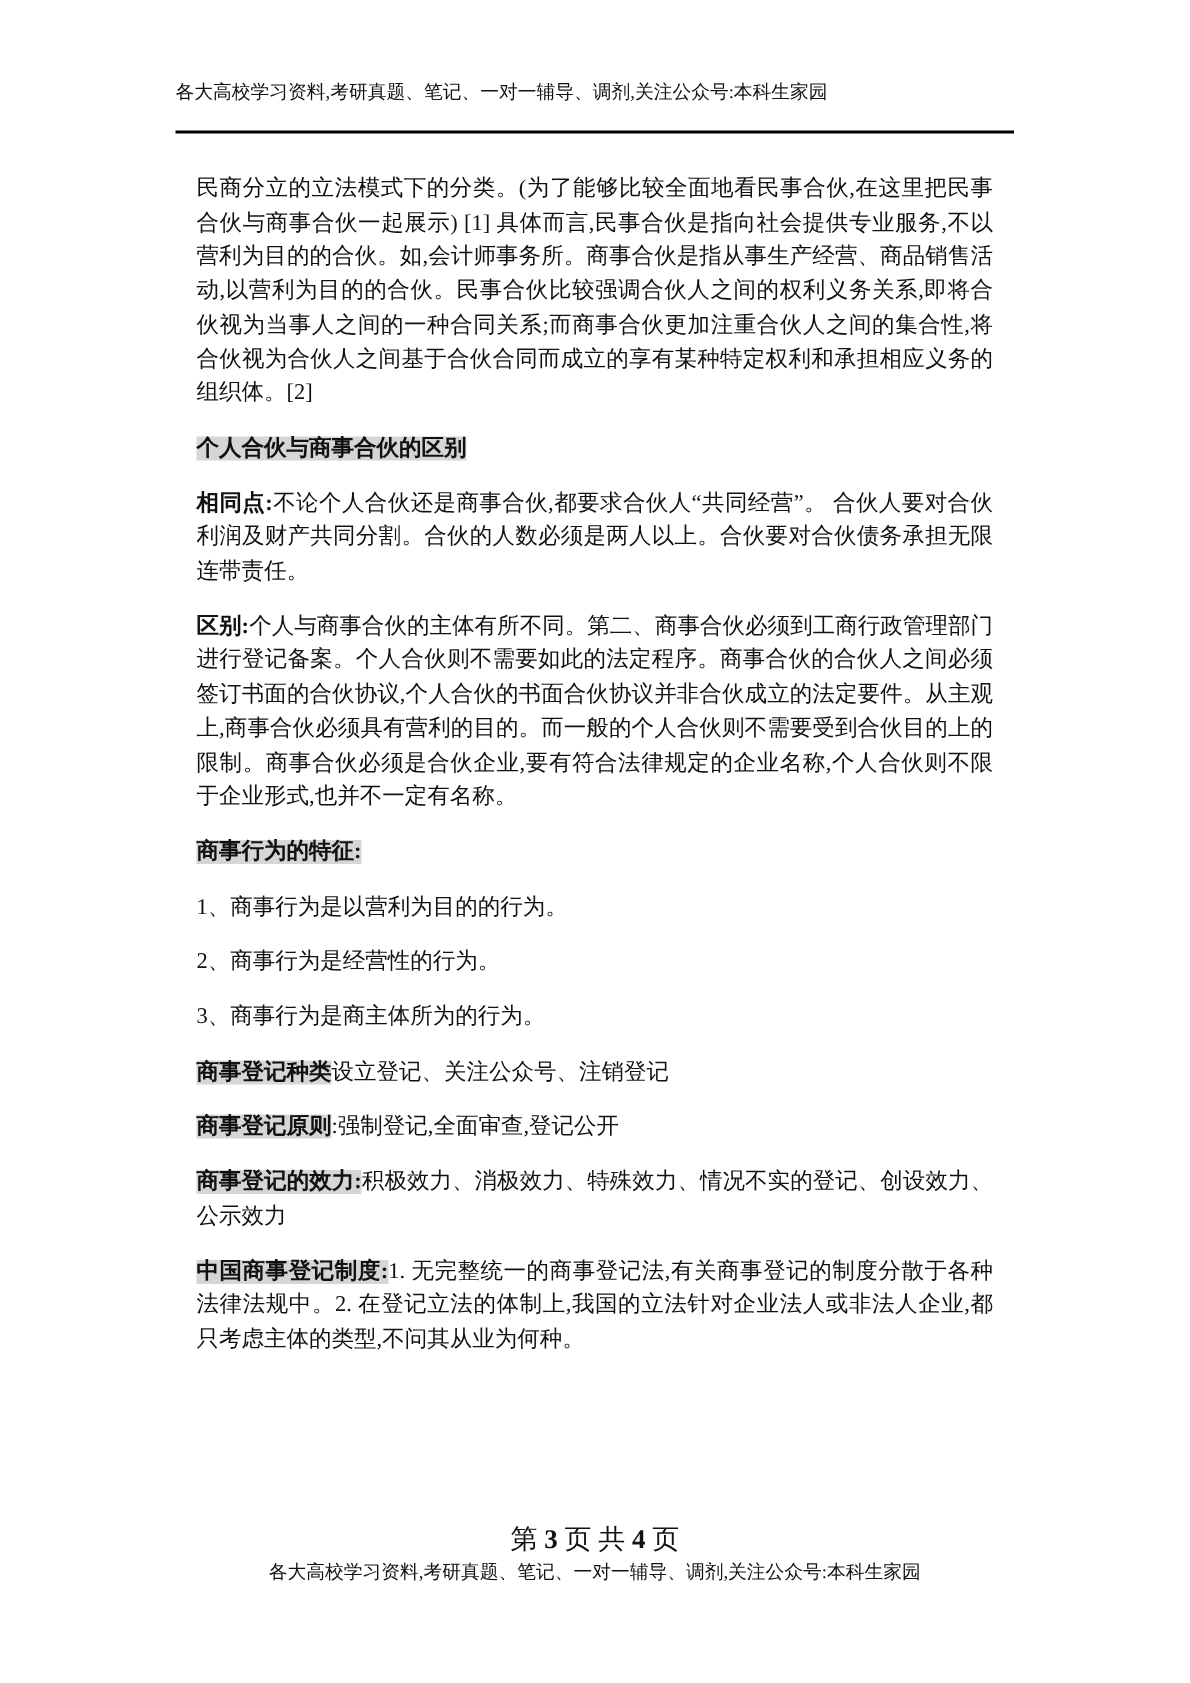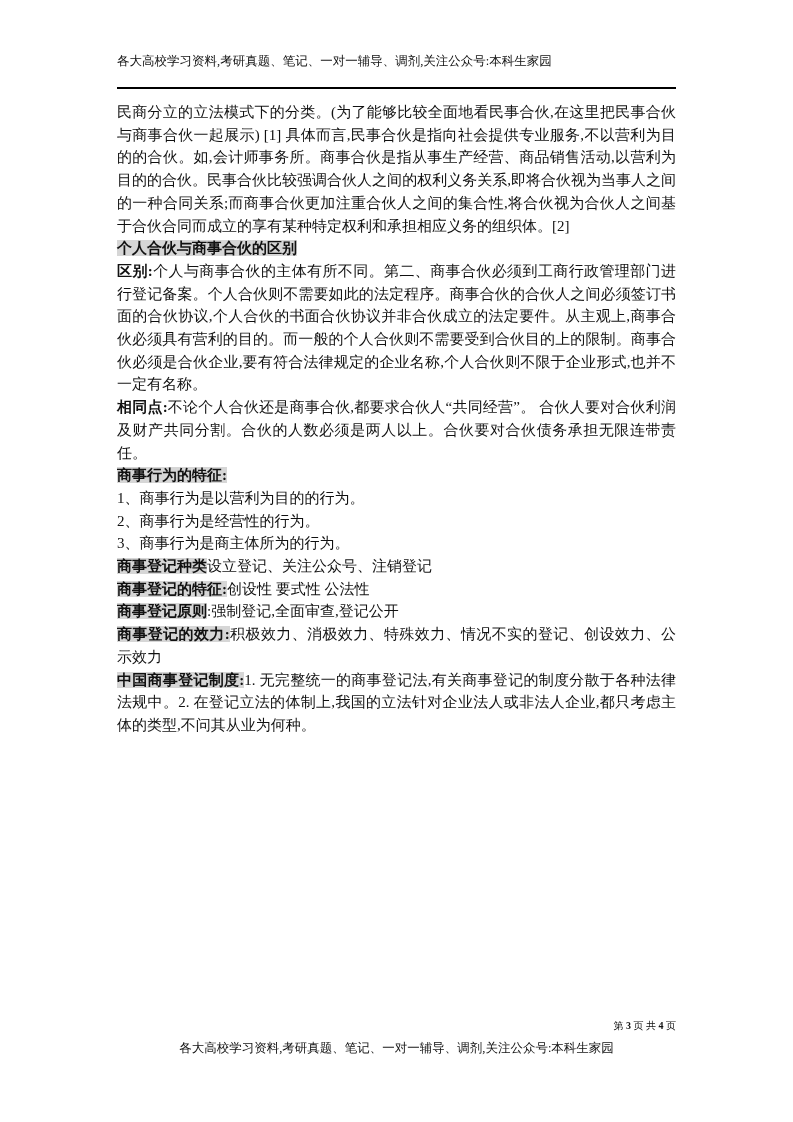--- a/index.html
+++ b/index.html
@@ -39,35 +39,35 @@
   }
   .doc-body {
     position: absolute;
     top: 101px;
     left: 117px;
     width: 559px;
     font-size: 15px;
     line-height: 22.7px;
   }
   .para {
-    margin: 0;
+    margin: 14px;
     text-align: justify;
     text-justify: inter-ideograph;
     word-break: break-all;
   }
   .seg { white-space: pre-wrap; }
   .b { font-weight: bold; }
   .hl { background: var(--hl); font-weight: bold; }
   .page-info {
     position: absolute;
     top: 1018px;
     left: 117px;
     width: 559px;
-    text-align: right;
-    font-size: 10px;
+    text-align: center;
+    font-size: 18px;
     line-height: 16px;
   }
   .footer-text {
     position: absolute;
     top: 1040px;
     left: 117px;
     width: 559px;
     text-align: center;
     font-size: 12.5px;
     line-height: 16px;
@@ -79,28 +79,27 @@
 
 <div class="page">
 
   <div class="header-text">各大高校学习资料,考研真题、笔记、一对一辅导、调剂,关注公众号:本科生家园</div>
 
   <div class="header-rule"></div>
 
   <div class="doc-body">
       <div class="para"><span class="seg">民商分立的立法模式下的分类。(为了能够比较全面地看民事合伙,在这里把民事合伙与商事合伙一起展示) [1] 具体而言,民事合伙是指向社会提供专业服务,不以营利为目的的合伙。如,会计师事务所。商事合伙是指从事生产经营、商品销售活动,以营利为目的的合伙。民事合伙比较强调合伙人之间的权利义务关系,即将合伙视为当事人之间的一种合同关系;而商事合伙更加注重合伙人之间的集合性,将合伙视为合伙人之间基于合伙合同而成立的享有某种特定权利和承担相应义务的组织体。[2]</span></div>
       <div class="para"><span class="seg hl">个人合伙与商事合伙的区别</span></div>
+      <div class="para"><span class="seg b">相同点:</span><span class="seg">不论个人合伙还是商事合伙,都要求合伙人“共同经营”。 合伙人要对合伙利润及财产共同分割。合伙的人数必须是两人以上。合伙要对合伙债务承担无限连带责任。</span></div>
       <div class="para"><span class="seg b">区别:</span><span class="seg">个人与商事合伙的主体有所不同。第二、商事合伙必须到工商行政管理部门进行登记备案。个人合伙则不需要如此的法定程序。商事合伙的合伙人之间必须签订书面的合伙协议,个人合伙的书面合伙协议并非合伙成立的法定要件。从主观上,商事合伙必须具有营利的目的。而一般的个人合伙则不需要受到合伙目的上的限制。商事合伙必须是合伙企业,要有符合法律规定的企业名称,个人合伙则不限于企业形式,也并不一定有名称。</span></div>
-      <div class="para"><span class="seg b">相同点:</span><span class="seg">不论个人合伙还是商事合伙,都要求合伙人“共同经营”。 合伙人要对合伙利润及财产共同分割。合伙的人数必须是两人以上。合伙要对合伙债务承担无限连带责任。</span></div>
       <div class="para"><span class="seg hl">商事行为的特征:</span></div>
       <div class="para"><span class="seg">1、商事行为是以营利为目的的行为。</span></div>
       <div class="para"><span class="seg">2、商事行为是经营性的行为。</span></div>
       <div class="para"><span class="seg">3、商事行为是商主体所为的行为。</span></div>
       <div class="para"><span class="seg hl">商事登记种类</span><span class="seg">设立登记、关注公众号、注销登记</span></div>
-      <div class="para"><span class="seg hl">商事登记的特征:</span><span class="seg">创设性 要式性 公法性</span></div>
       <div class="para"><span class="seg hl">商事登记原则</span><span class="seg">:强制登记,全面审查,登记公开</span></div>
       <div class="para"><span class="seg hl">商事登记的效力:</span><span class="seg">积极效力、消极效力、特殊效力、情况不实的登记、创设效力、公示效力</span></div>
       <div class="para"><span class="seg hl">中国商事登记制度:</span><span class="seg">1. 无完整统一的商事登记法,有关商事登记的制度分散于各种法律法规中。2. 在登记立法的体制上,我国的立法针对企业法人或非法人企业,都只考虑主体的类型,不问其从业为何种。</span></div>
     </div>
 
   <div class="page-info"><span class="seg">第 </span><span class="seg b">3</span><span class="seg"> 页 共 </span><span class="seg b">4</span><span class="seg"> 页</span></div>
 
   <div class="footer-text">各大高校学习资料,考研真题、笔记、一对一辅导、调剂,关注公众号:本科生家园</div>
 
 </div>

